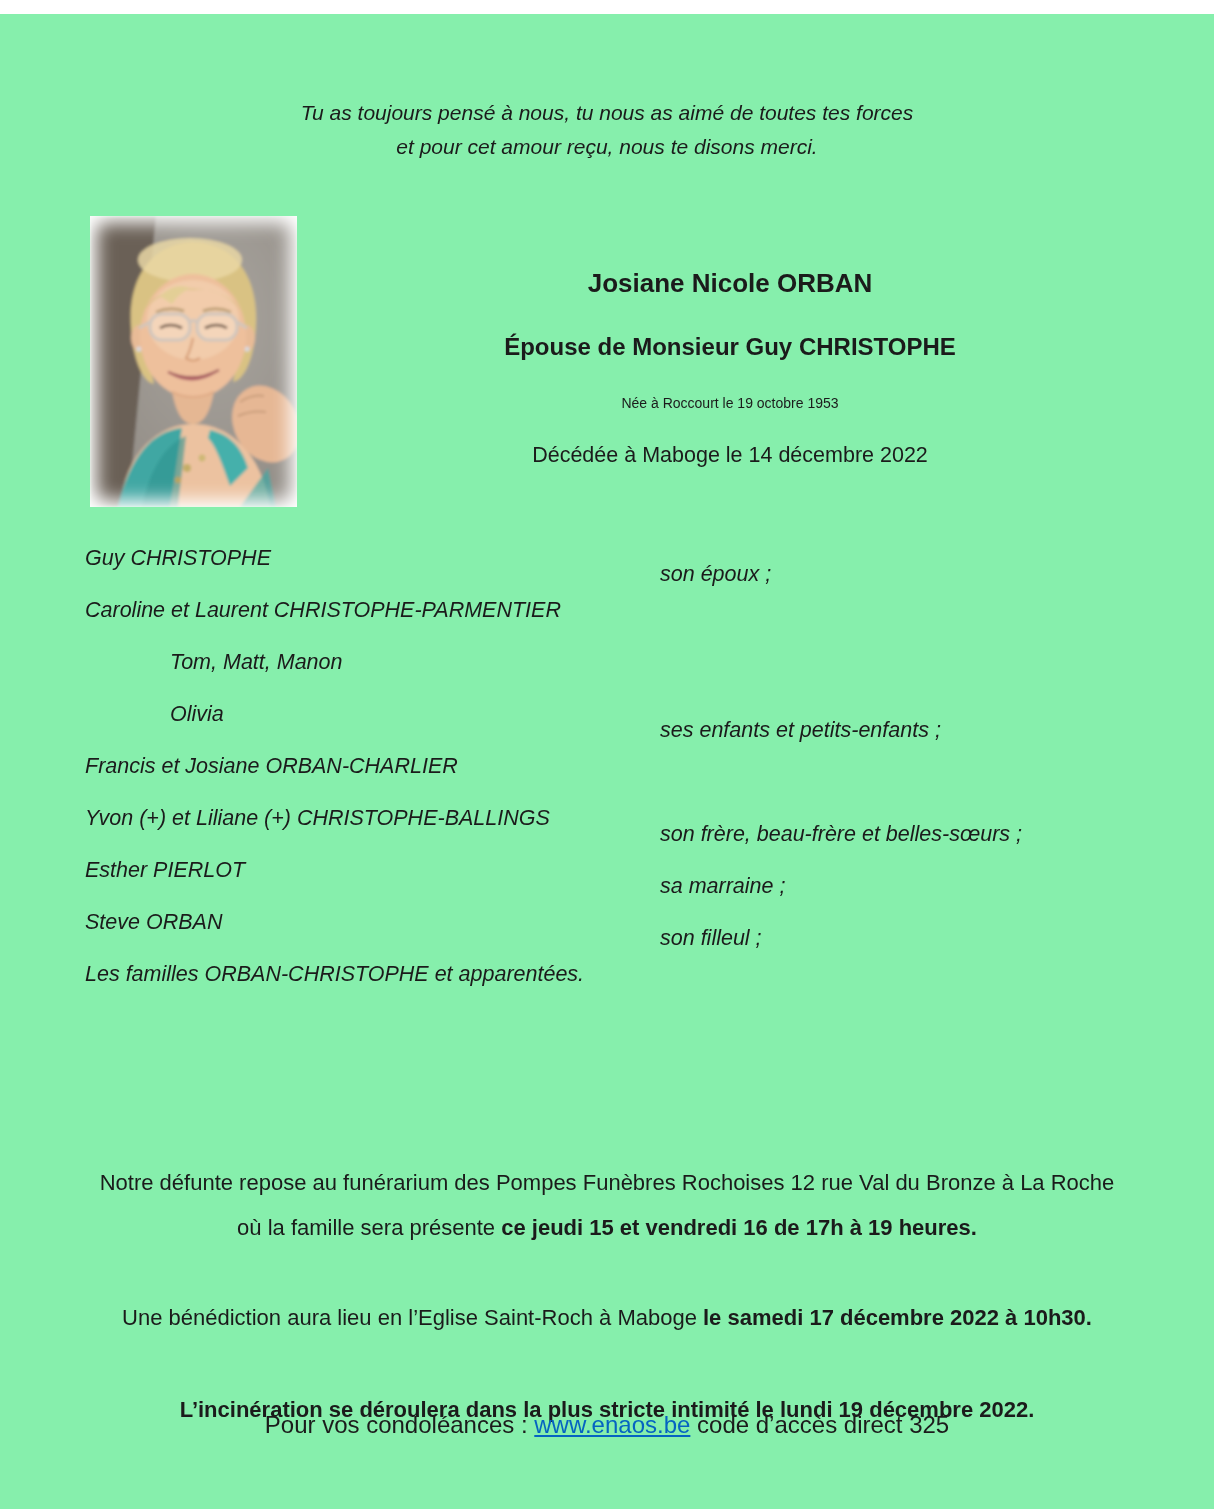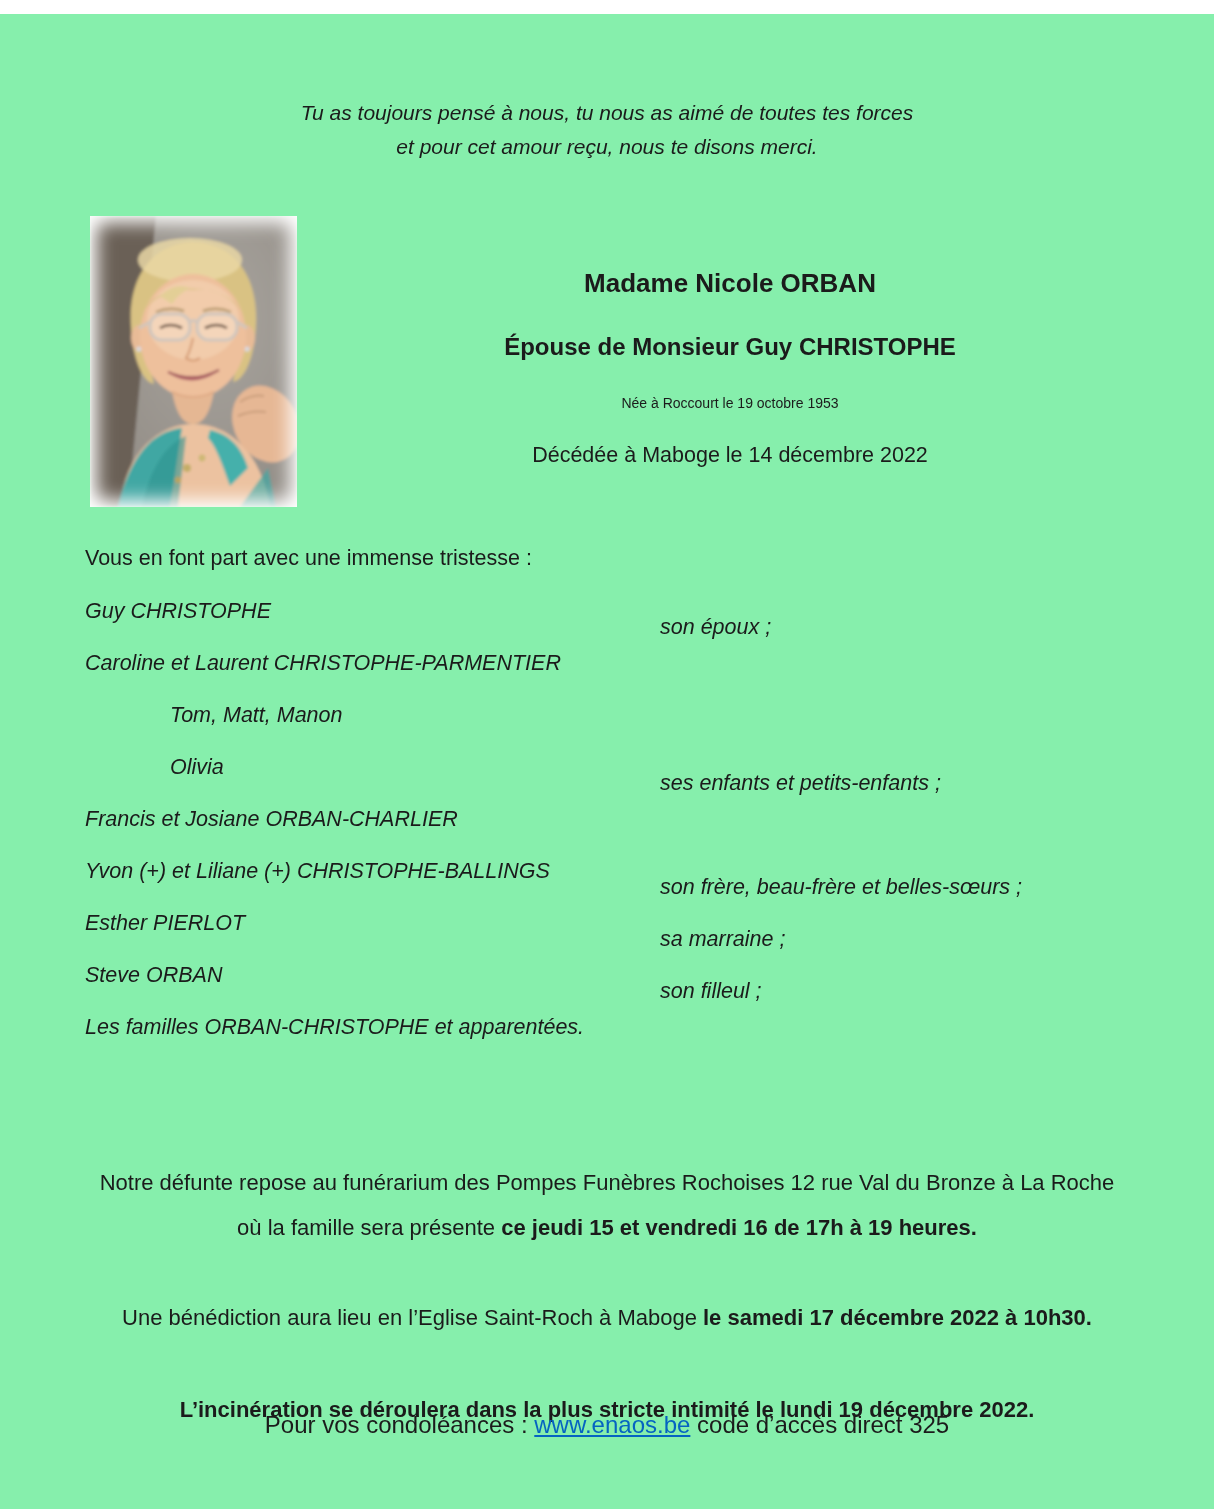--- a/index.html
+++ b/index.html
@@ -198,28 +198,27 @@
         <path d="M78,156 Q103,168 129,154" stroke="#9c4f58" stroke-width="2" fill="none"></path>
 
         <path d="M82,176 Q103,186 124,176" stroke="#d8a37e" stroke-width="2" fill="none" opacity="0.7"></path>
       </g>
 
       <rect x="-10" y="-10" width="227" height="311" rx="26" fill="none" stroke="#ffffff" stroke-width="34" filter="url(#vign)"></rect>
     </svg>
   </div>
 
   <div class="header-text">
-    <div class="header-title">Madame Nicole ORBAN</div>
+    <div class="header-title">Josiane Nicole ORBAN</div>
     <div class="header-subtitle">Épouse de Monsieur Guy CHRISTOPHE</div>
     <div class="header-birth">Née à Roccourt le 19 octobre 1953</div>
     <div class="header-death">Décédée à Maboge le 14 décembre 2022</div>
   </div>
 
   <div class="family">
-    <div class="family-intro">Vous en font part avec une immense tristesse :</div>
 
     <div class="family-row">
       <span class="left">Guy CHRISTOPHE</span>
       <span class="right">son époux ;</span>
     </div>
     <div class="family-row">
       <span class="left">Caroline et Laurent CHRISTOPHE-PARMENTIER</span>
       <span class="right"></span>
     </div>
     <div class="family-row indent">

